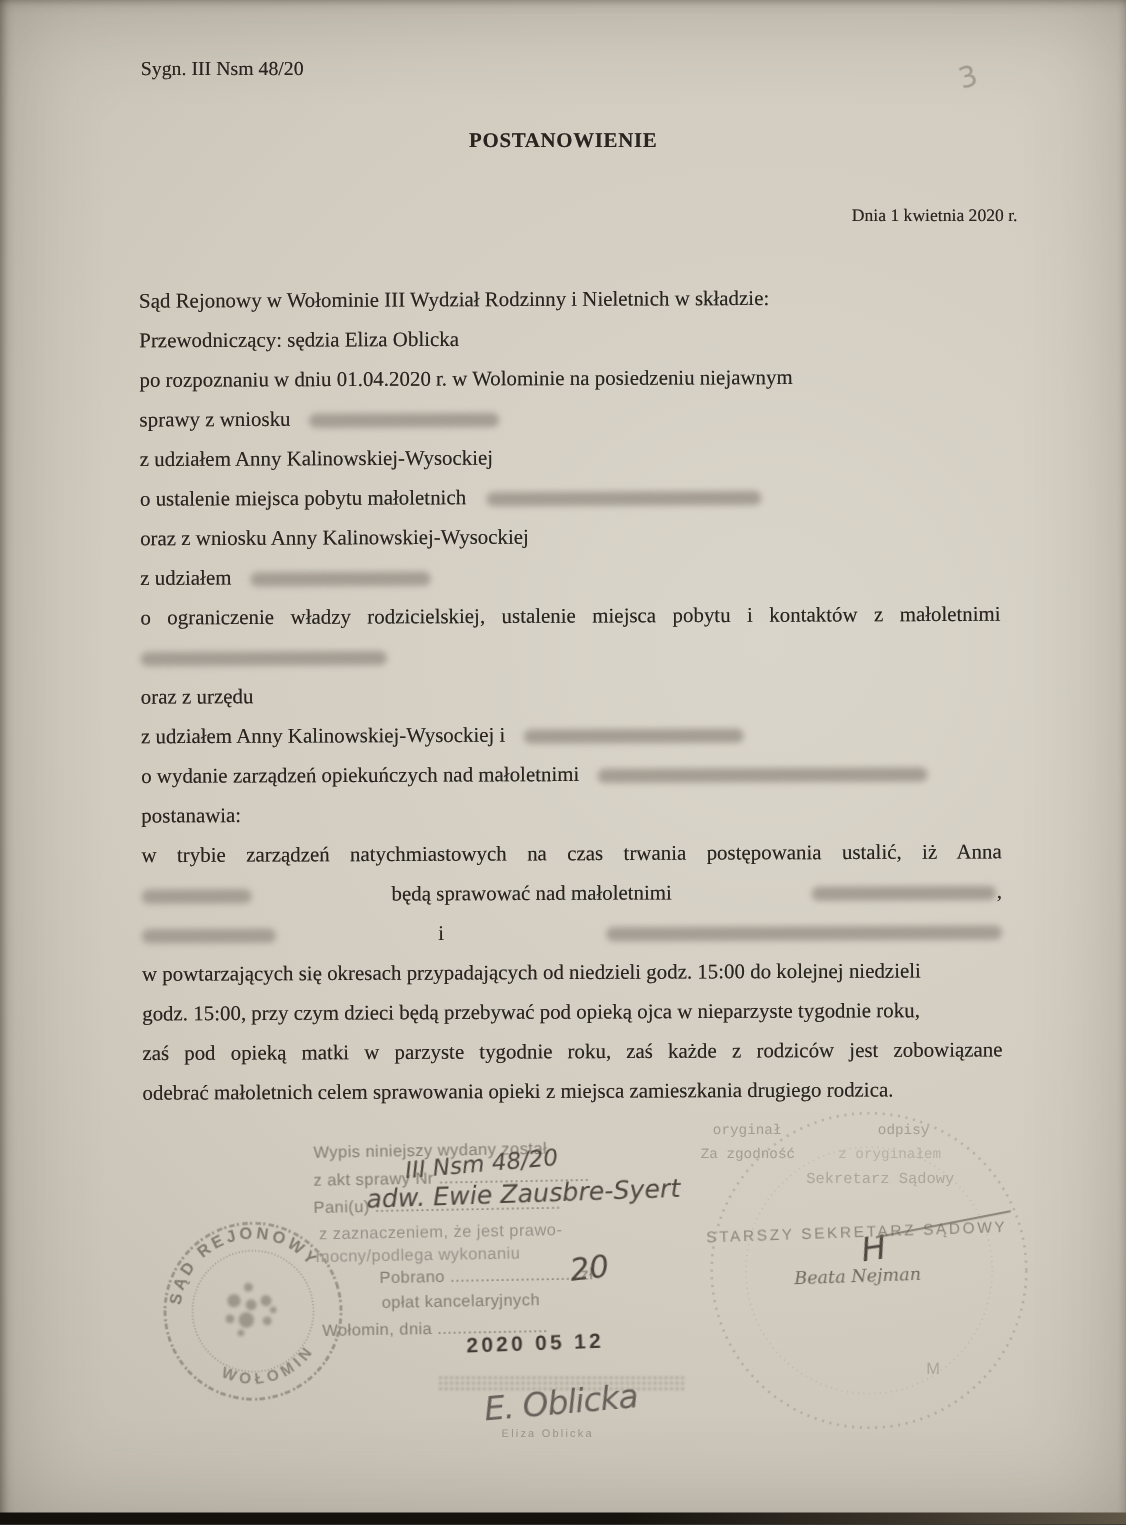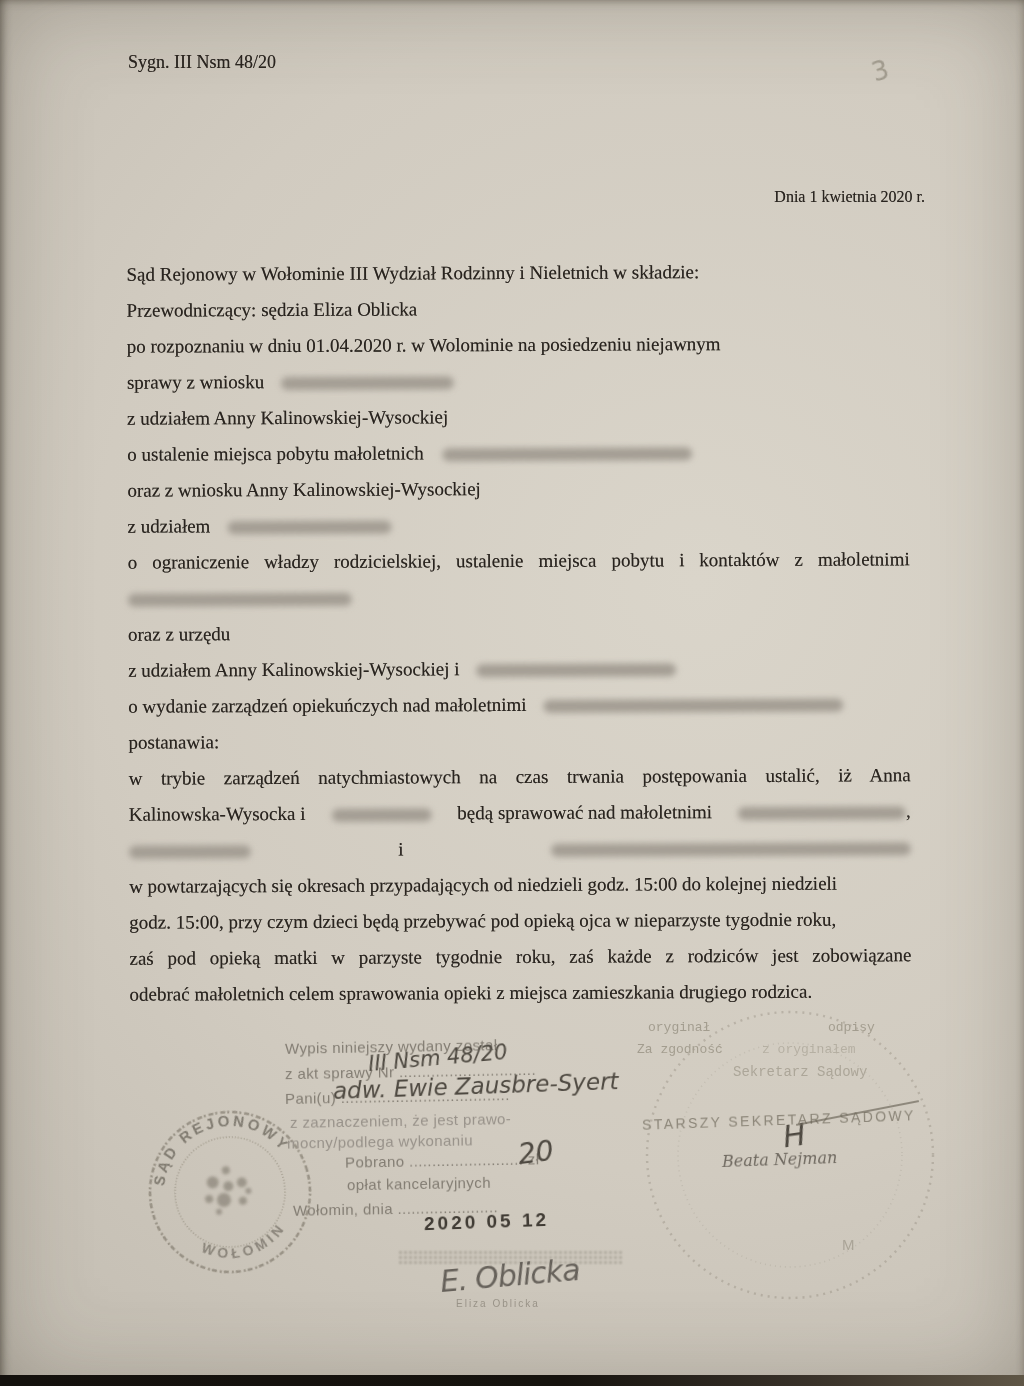--- a/index.html
+++ b/index.html
@@ -58,20 +58,21 @@
   .faint-circle{position:absolute;left:640px;top:1005px;}
   .m-mark{position:absolute;left:842px;top:1236px;font-family:"Liberation Sans",sans-serif;
           font-size:15px;color:#8d8779;opacity:.55;filter:blur(.5px);}
 </style>
 </head>
 <body>
 
 <div class="page">
 
   <div class="case-no ink">Sygn. III Nsm 48/20</div>
+  <div class="doc-title ink">POSTANOWIENIE</div>
   <div class="date-line ink">Dnia 1 kwietnia 2020 r.</div>
   <div class="corner-mark">3</div>
 
   <div class="body-block ink">
     <div class="bline">Sąd Rejonowy w Wołominie III Wydział Rodzinny i Nieletnich w składzie:</div>
     <div class="bline">Przewodniczący: sędzia Eliza Oblicka</div>
     <div class="bline">po rozpoznaniu w dniu 01.04.2020 r. w Wolominie na posiedzeniu niejawnym</div>
     <div class="bline">
       <span>sprawy z wniosku</span>
       <span class="redact" style="width:173px;margin-left:12px;"></span>
@@ -95,21 +96,20 @@
       <span>z udziałem Anny Kalinowskiej-Wysockiej i</span>
       <span class="redact" style="width:200px;margin-left:12px;"></span>
     </div>
     <div class="bline">
       <span>o wydanie zarządzeń opiekuńczych nad małoletnimi</span>
       <span class="redact" style="width:300px;margin-left:12px;"></span>
     </div>
     <div class="bline">postanawia:</div>
     <div class="bline just">w trybie zarządzeń natychmiastowych na czas trwania postępowania ustalić, iż Anna</div>
     <div class="bline flexline">
-      <span>Kalinowska-Wysocka i</span>
       <span class="redact" style="width:100px;"></span>
       <span>będą sprawować nad małoletnimi</span>
       <span><span class="redact" style="width:168px;"></span><span>,</span></span>
     </div>
     <div class="bline flexline">
       <span class="redact" style="width:122px;"></span>
       <span>i</span>
       <span class="redact" style="width:360px;"></span>
     </div>
     <div class="bline">w powtarzających się okresach przypadających od niedzieli godz. 15:00 do kolejnej niedzieli</div>
@@ -170,21 +170,21 @@
   <div class="gray-line stamp-sans" style="left:345px;top:1152px;">Pobrano ......................... zł</div>
   <div class="gray-line stamp-sans" style="left:347px;top:1175px;">opłat kancelaryjnych</div>
   <div class="gray-line stamp-sans" style="left:293px;top:1200px;">Wołomin, dnia ......................</div>
 
   <div class="hand" style="left:368px;top:1046px;font-size:21px;transform:rotate(-5deg);">III Nsm 48/20</div>
   <div class="hand" style="left:333px;top:1073px;font-size:23px;transform:rotate(-2deg);">adw. Ewie Zausbre-Syert</div>
   <div class="hand" style="left:518px;top:1136px;font-size:28px;transform:rotate(-7deg);">20</div>
   <div class="datestamp" style="left:424px;top:1211px;">2020 05 12</div>
 
   <div class="cert" style="left:648px;top:1020px;font-size:13px;">oryginał</div>
-  <div class="cert" style="left:798px;top:1020px;font-size:13px;margin-left:30px;">odpisy</div>
+  <div class="cert" style="left:798px;top:1020px;font-size:13px;">odpisy</div>
   <div class="cert" style="left:637px;top:1042px;font-size:13px;">Za zgodność</div>
   <div class="cert" style="left:762px;top:1042px;font-size:13px;opacity:.6;">z oryginałem</div>
   <div class="cert" style="left:733px;top:1064px;font-size:14px;opacity:.8;">Sekretarz Sądowy</div>
   <div class="senior">STARSZY SEKRETARZ SĄDOWY</div>
   <div class="hand" style="left:783px;top:1118px;font-size:30px;transform:rotate(-8deg);">H</div>
   <div class="pen-stroke"></div>
   <div class="clerk-name">Beata Nejman</div>
 
   <div class="smudge"></div>
   <div class="judge-sig">E. Oblicka</div>

